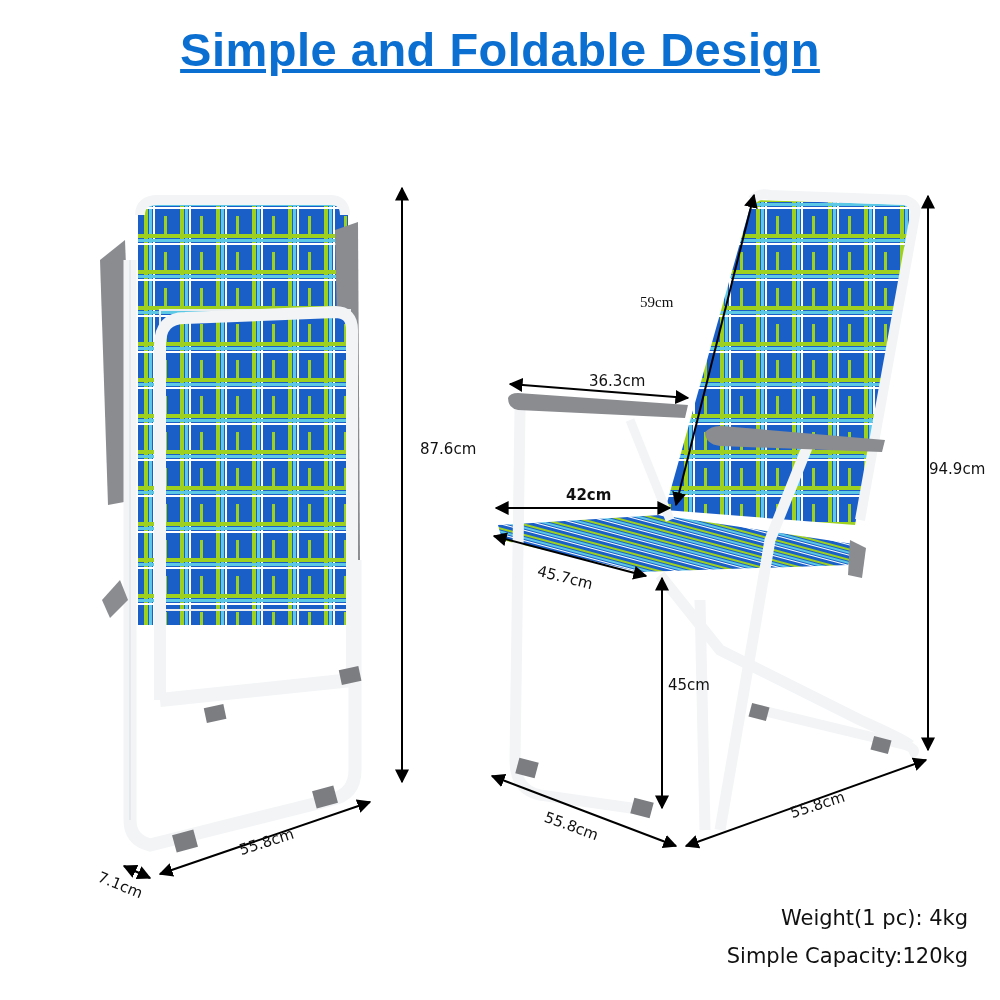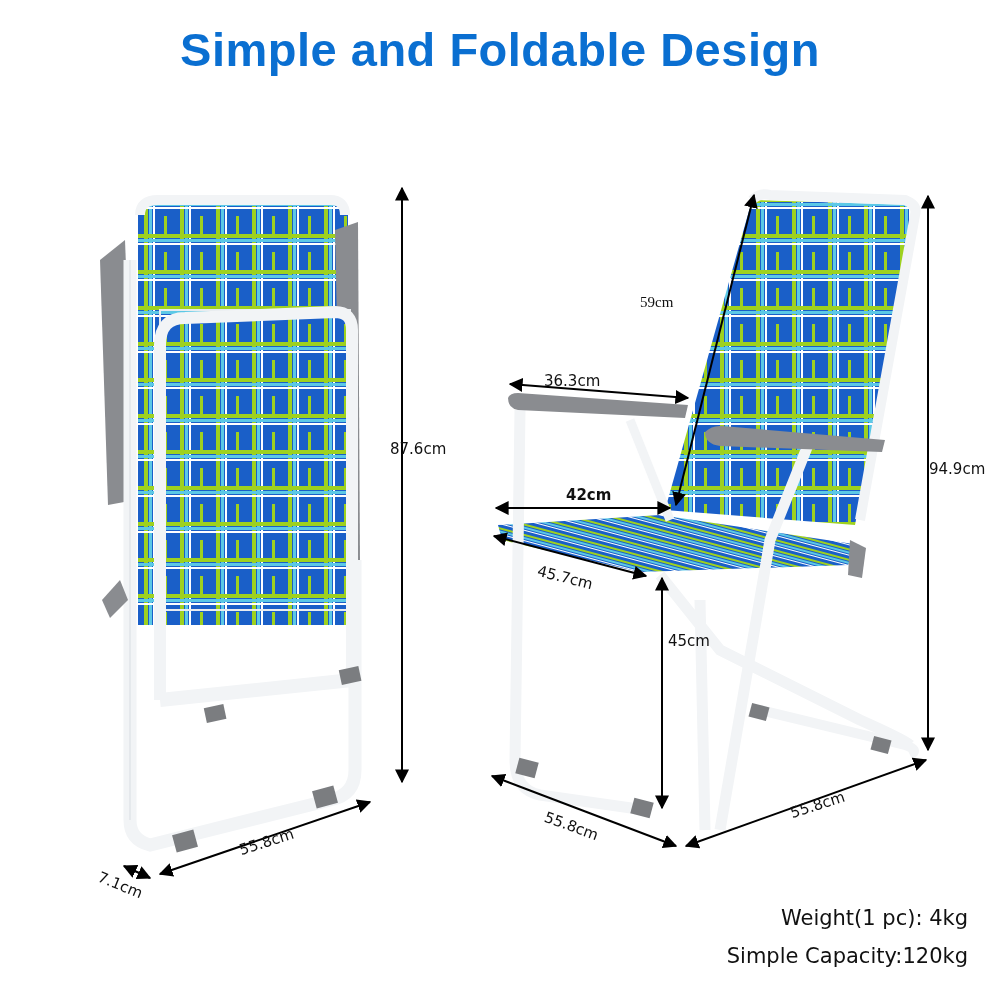--- a/index.html
+++ b/index.html
@@ -1,17 +1,17 @@
 <!DOCTYPE html>
 <html><head>
 <meta charset="utf-8">
 <style>
   html,body{margin:0;padding:0;background:#ffffff;}
   body{width:1000px;height:1000px;position:relative;overflow:hidden;font-family:"Liberation Sans",sans-serif;}
-  .title{position:absolute;left:0;top:22px;width:1000px;text-align:center;font-family:"Liberation Sans",sans-serif;font-weight:bold;font-size:47px;color:#0a6fd1;letter-spacing:0.5px;}
+  .title{position:absolute;left:0;top:22px;width:1000px;text-align:center;font-family:"Liberation Sans",sans-serif;font-weight:bold;font-size:47px;color:#0a6fd1;letter-spacing:0.5px;text-decoration:underline;}
   .dim{position:absolute;font-family:"DejaVu Sans",sans-serif;font-size:15px;color:#111;white-space:nowrap;}
   .spec{position:absolute;font-family:"DejaVu Sans",sans-serif;font-size:21px;color:#111;white-space:nowrap;}
   svg.art{position:absolute;left:0;top:0;}
 </style>
 </head>
 <body>
 
 <div class="title">Simple and Foldable Design</div>
 
 <svg class="art" width="1000" height="1000" viewBox="0 0 1000 1000">
@@ -81,27 +81,27 @@
     <line x1="510" y1="384" x2="688" y2="398" marker-start="url(#arr)" marker-end="url(#arr)"></line>
     <line x1="496" y1="508" x2="670" y2="508" marker-start="url(#arr)" marker-end="url(#arr)"></line>
     <line x1="494" y1="536" x2="646" y2="576" marker-start="url(#arr)" marker-end="url(#arr)"></line>
     <line x1="662" y1="578" x2="662" y2="808" marker-start="url(#arr)" marker-end="url(#arr)"></line>
     <line x1="928" y1="196" x2="928" y2="750" marker-start="url(#arr)" marker-end="url(#arr)"></line>
     <line x1="492" y1="776" x2="676" y2="846" marker-start="url(#arr)" marker-end="url(#arr)"></line>
     <line x1="686" y1="846" x2="926" y2="760" marker-start="url(#arr)" marker-end="url(#arr)"></line>
   </g>
 </svg>
 
-<div class="dim" style="left:390px;top:440px;">87.6cm</div>
+<div class="dim" style="left:420px;top:440px;">87.6cm</div>
 <div class="dim" style="left:237px;top:842px;transform:rotate(-18deg);transform-origin:left top;">55.8cm</div>
 <div class="dim" style="left:102px;top:868px;transform:rotate(22deg);transform-origin:left top;">7.1cm</div>
 
 <div class="dim" style="left:640px;top:294px;font-family:Liberation Serif, serif;">59cm</div>
-<div class="dim" style="left:544px;top:372px;">36.3cm</div>
+<div class="dim" style="left:589px;top:372px;">36.3cm</div>
 <div class="dim" style="left:566px;top:486px;font-weight:bold;">42cm</div>
 <div class="dim" style="left:540px;top:562px;transform:rotate(14deg);transform-origin:left top;">45.7cm</div>
-<div class="dim" style="left:668px;top:632px;text-align:center;">45cm</div>
+<div class="dim" style="left:668px;top:676px;text-align:center;">45cm</div>
 <div class="dim" style="left:929px;top:460px;">94.9cm</div>
 <div class="dim" style="left:548px;top:808px;transform:rotate(20deg);transform-origin:left top;">55.8cm</div>
 <div class="dim" style="left:788px;top:805px;transform:rotate(-18deg);transform-origin:left top;">55.8cm</div>
 
 <div class="spec" style="right:32px;top:906px;">Weight(1 pc): 4kg</div>
 <div class="spec" style="right:32px;top:944px;">Simple Capacity:120kg</div>
 
 </body></html>

